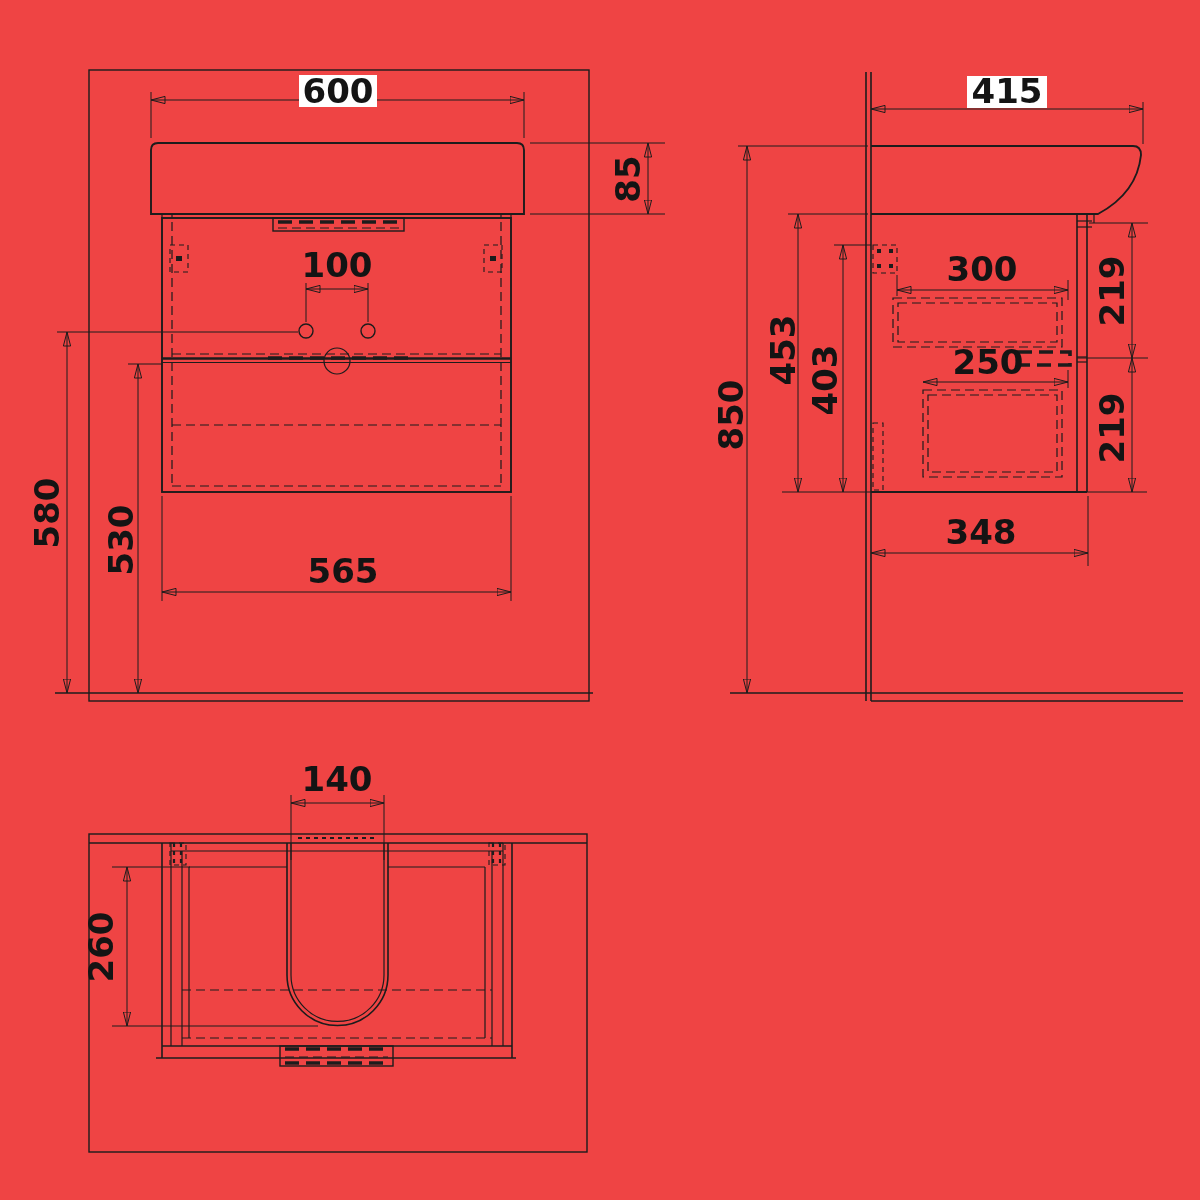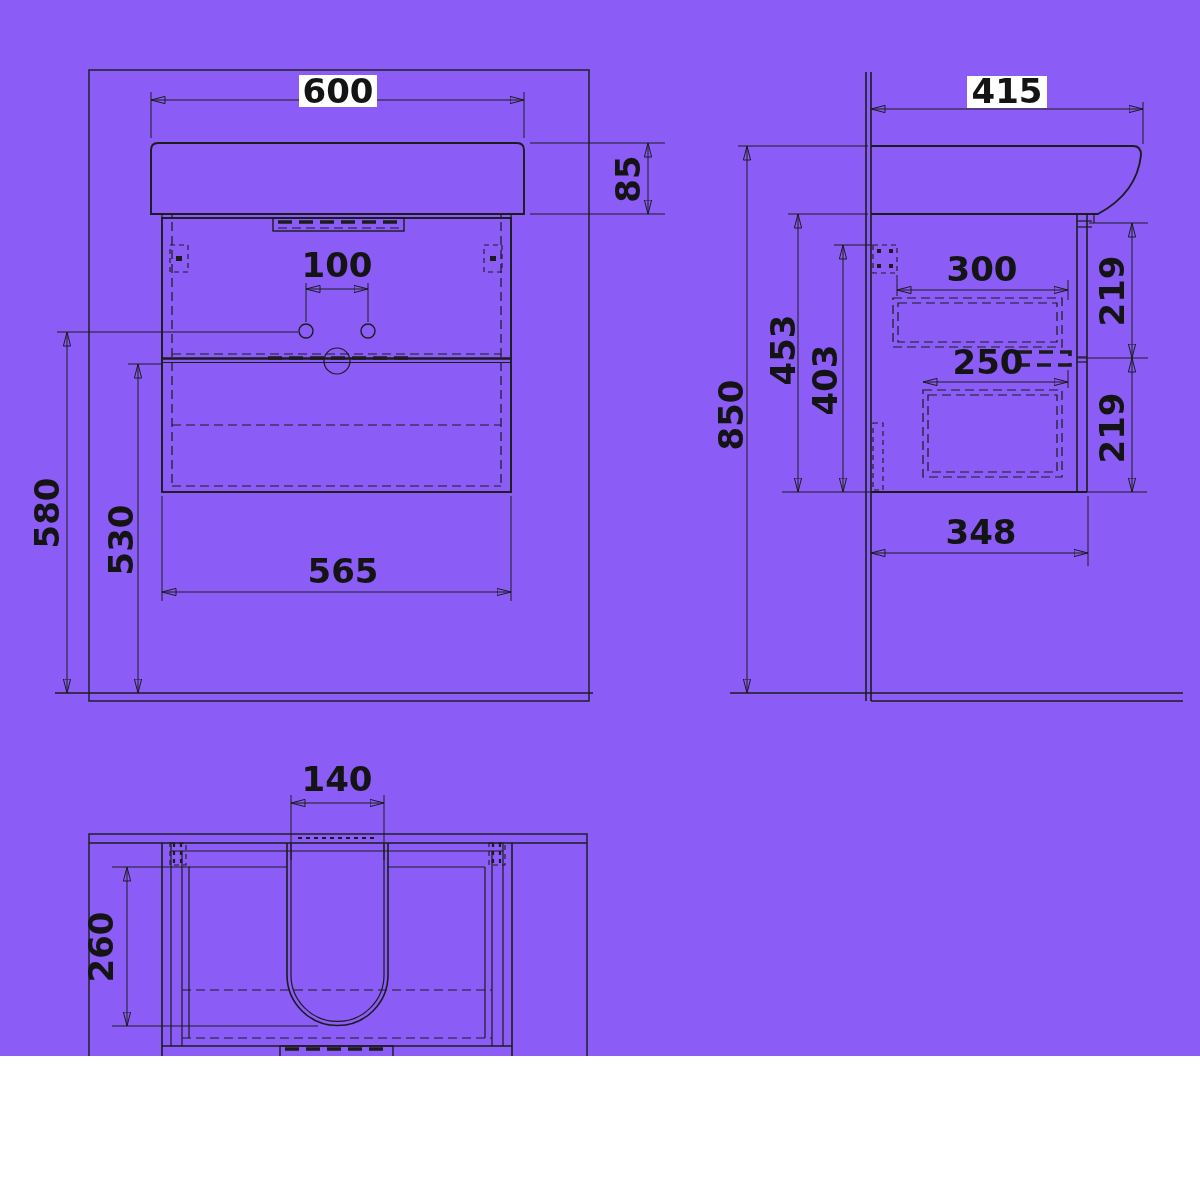--- a/index.html
+++ b/index.html
@@ -1,16 +1,16 @@
 <!DOCTYPE html>
 <html><head>
 <meta charset="utf-8">
 <style>
   html,body{margin:0;padding:0;background:#ffffff;}
-  .stage{width:1200px;height:1056px;background:#8b5cf6;position:relative;overflow:hidden;}
+  .stage{width:1200px;height:1200px;background:#ef4444;position:relative;overflow:hidden;}
   svg{display:block;}
   svg line, svg path, svg rect, svg circle, svg polyline{stroke:#1c1c1c;fill:none;stroke-linecap:butt;}
   .w12{stroke-width:1.2}
   .w14{stroke-width:1.4}
   .w16{stroke-width:1.6}
   .w18{stroke-width:1.9}
   .w22{stroke-width:2.4}
   .dash{stroke-width:1.2;stroke-dasharray:9 5}
   .dash2{stroke-width:1.1;stroke-dasharray:5 4}
   .hdash{stroke-width:3.6;stroke-dasharray:14 7}

